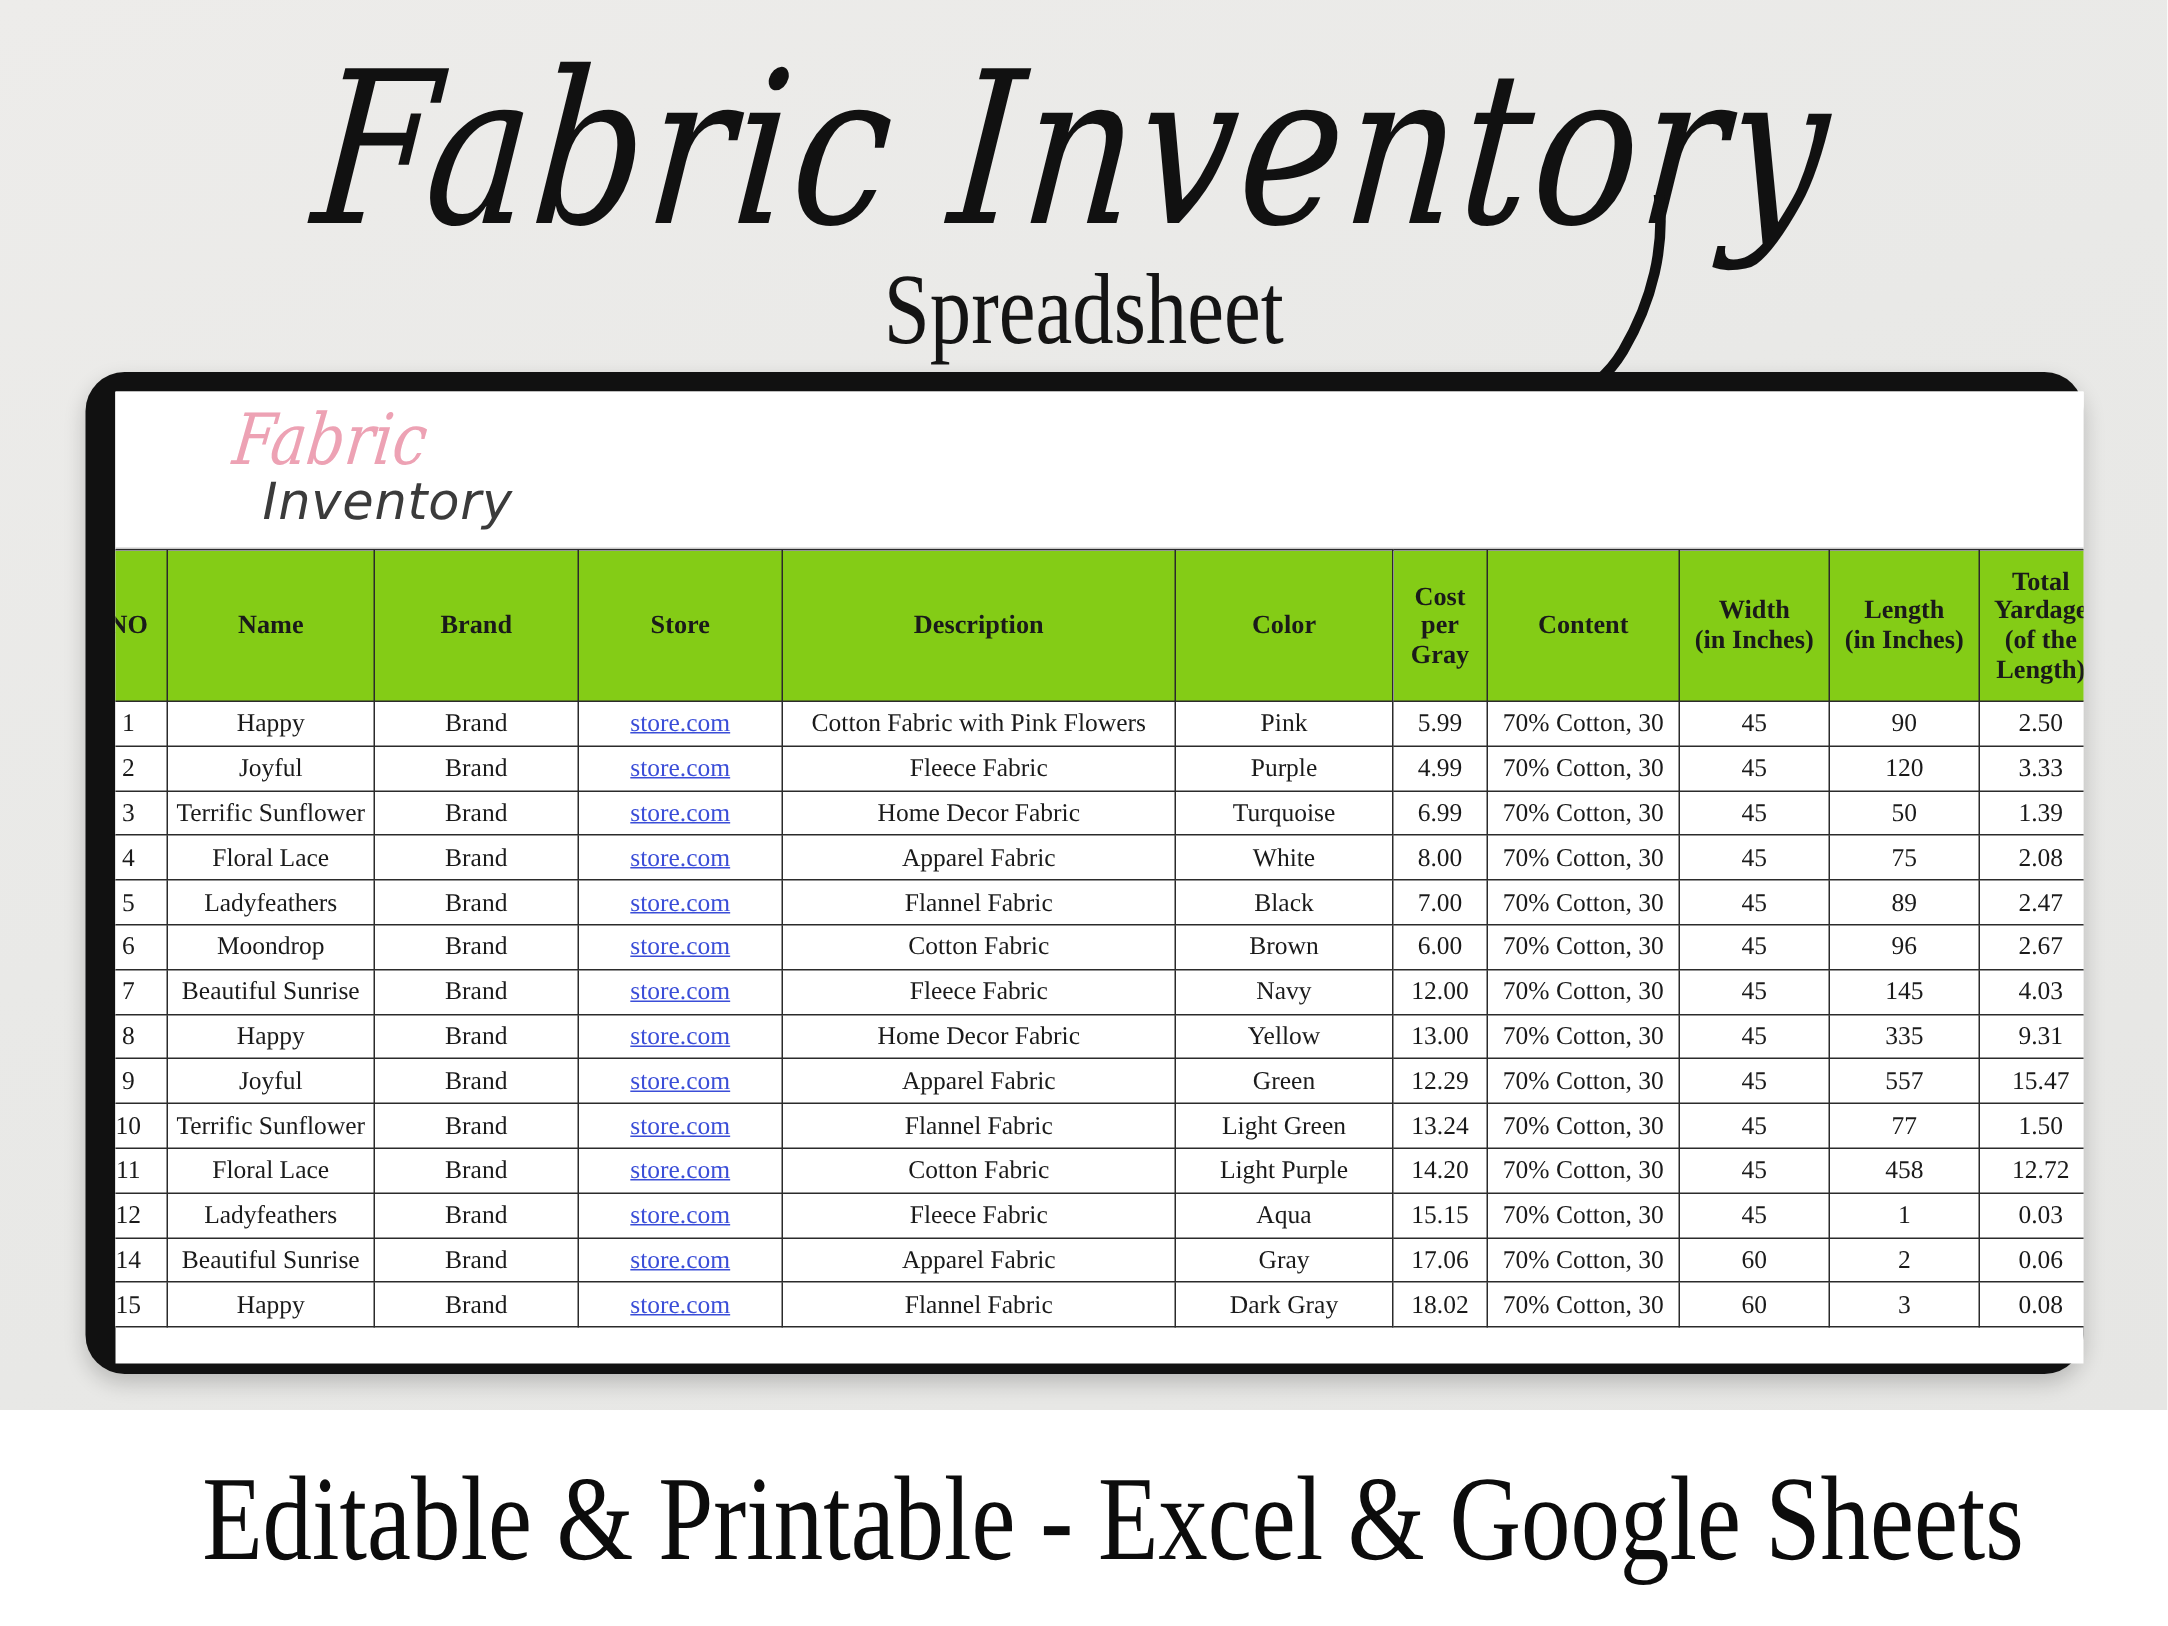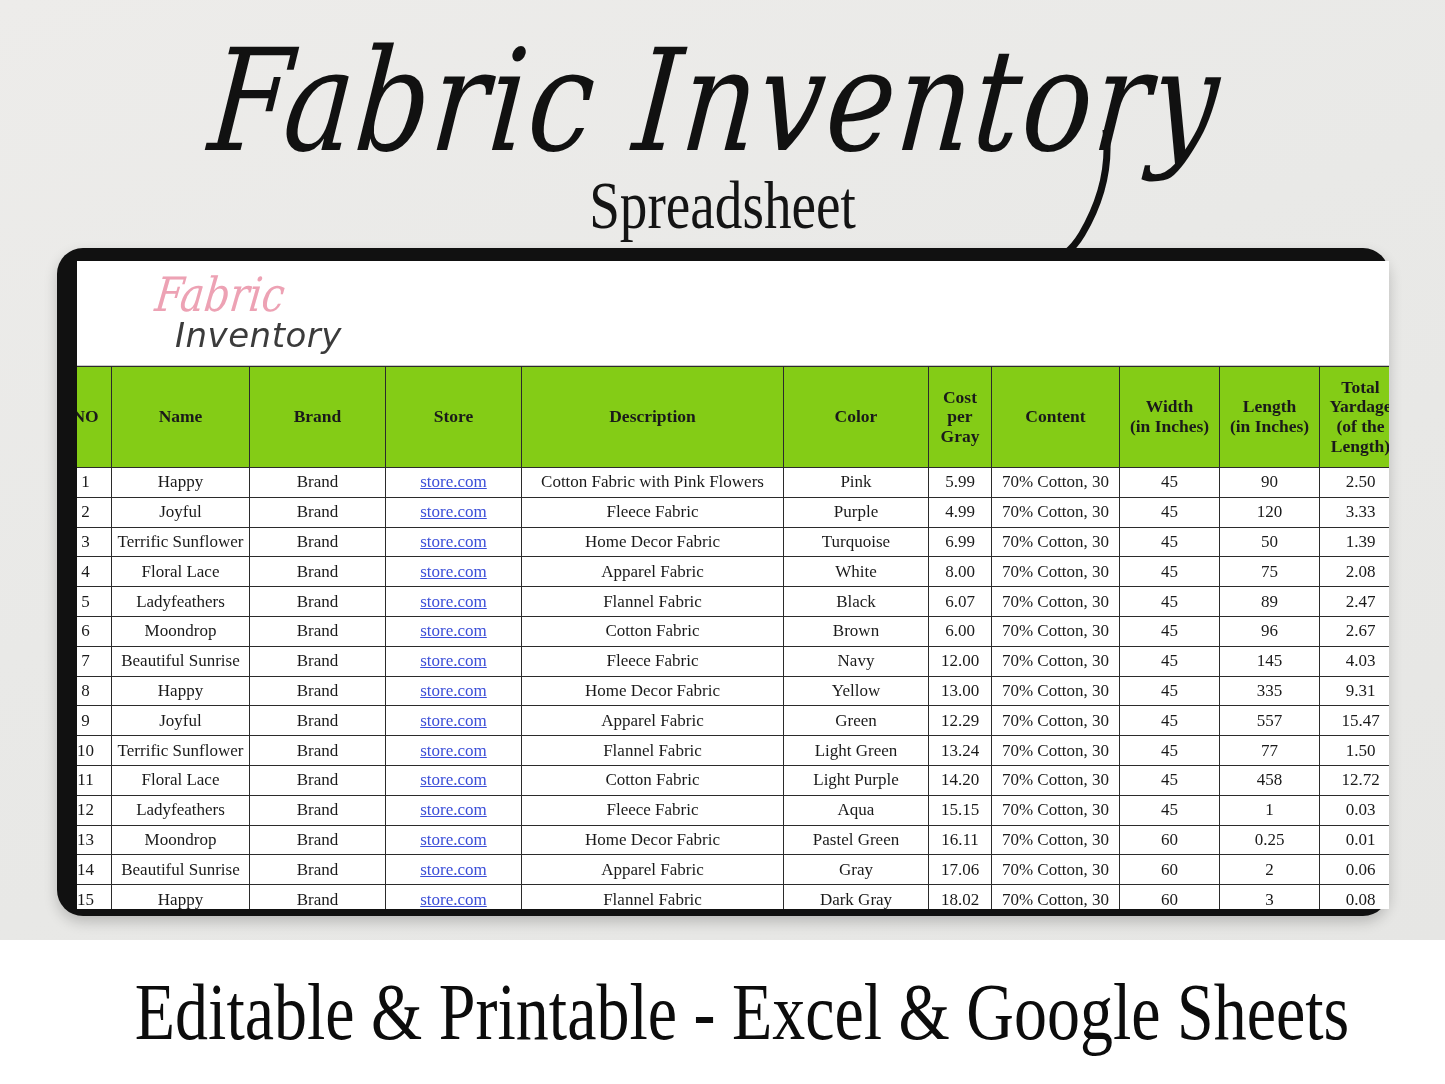--- a/index.html
+++ b/index.html
@@ -317,21 +317,21 @@
                 <td class="cell-length">75</td>
                 <td class="cell-yardage">2.08</td>
               </tr>
               <tr>
                 <td class="cell-no">5</td>
                 <td class="cell-name">Ladyfeathers</td>
                 <td class="cell-brand">Brand</td>
                 <td class="cell-link"><a href="#">store.com</a></td>
                 <td class="cell-desc">Flannel Fabric</td>
                 <td class="cell-color">Black</td>
-                <td class="cell-cost">6.07</td>
+                <td class="cell-cost">7.00</td>
                 <td class="cell-content">70% Cotton, 30</td>
                 <td class="cell-width">45</td>
                 <td class="cell-length">89</td>
                 <td class="cell-yardage">2.47</td>
               </tr>
               <tr>
                 <td class="cell-no">6</td>
                 <td class="cell-name">Moondrop</td>
                 <td class="cell-brand">Brand</td>
                 <td class="cell-link"><a href="#">store.com</a></td>
@@ -413,33 +413,20 @@
                 <td class="cell-name">Ladyfeathers</td>
                 <td class="cell-brand">Brand</td>
                 <td class="cell-link"><a href="#">store.com</a></td>
                 <td class="cell-desc">Fleece Fabric</td>
                 <td class="cell-color">Aqua</td>
                 <td class="cell-cost">15.15</td>
                 <td class="cell-content">70% Cotton, 30</td>
                 <td class="cell-width">45</td>
                 <td class="cell-length">1</td>
                 <td class="cell-yardage">0.03</td>
-              </tr>
-              <tr>
-                <td class="cell-no">13</td>
-                <td class="cell-name">Moondrop</td>
-                <td class="cell-brand">Brand</td>
-                <td class="cell-link"><a href="#">store.com</a></td>
-                <td class="cell-desc">Home Decor Fabric</td>
-                <td class="cell-color">Pastel Green</td>
-                <td class="cell-cost">16.11</td>
-                <td class="cell-content">70% Cotton, 30</td>
-                <td class="cell-width">60</td>
-                <td class="cell-length">0.25</td>
-                <td class="cell-yardage">0.01</td>
               </tr>
               <tr>
                 <td class="cell-no">14</td>
                 <td class="cell-name">Beautiful Sunrise</td>
                 <td class="cell-brand">Brand</td>
                 <td class="cell-link"><a href="#">store.com</a></td>
                 <td class="cell-desc">Apparel Fabric</td>
                 <td class="cell-color">Gray</td>
                 <td class="cell-cost">17.06</td>
                 <td class="cell-content">70% Cotton, 30</td>

